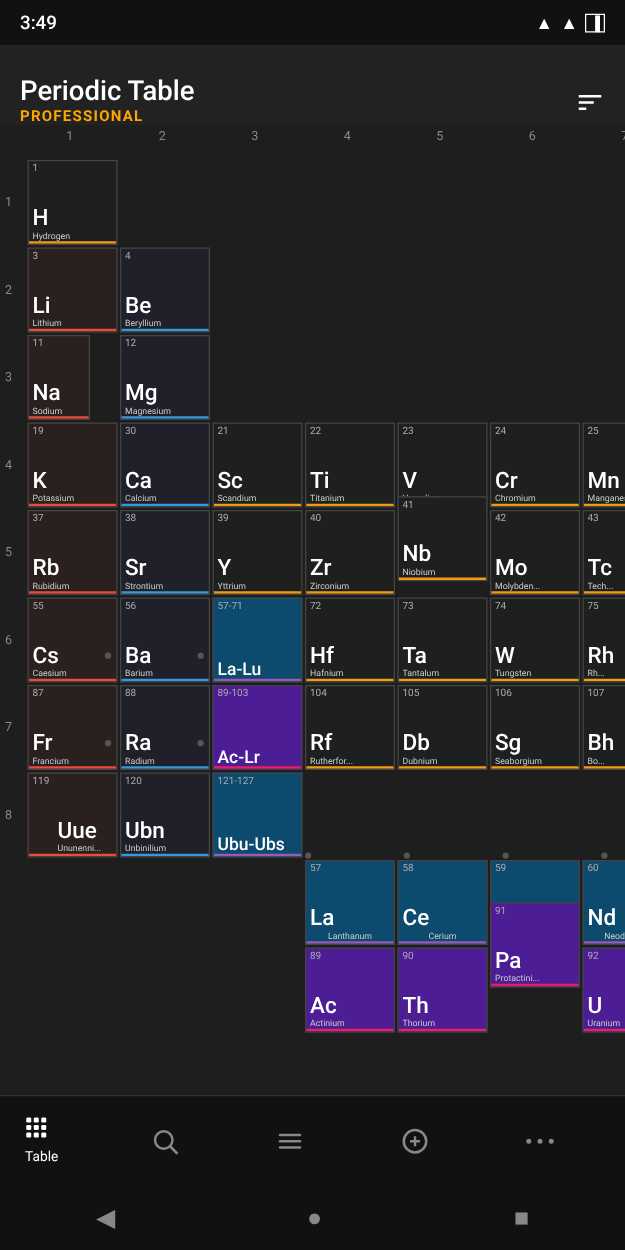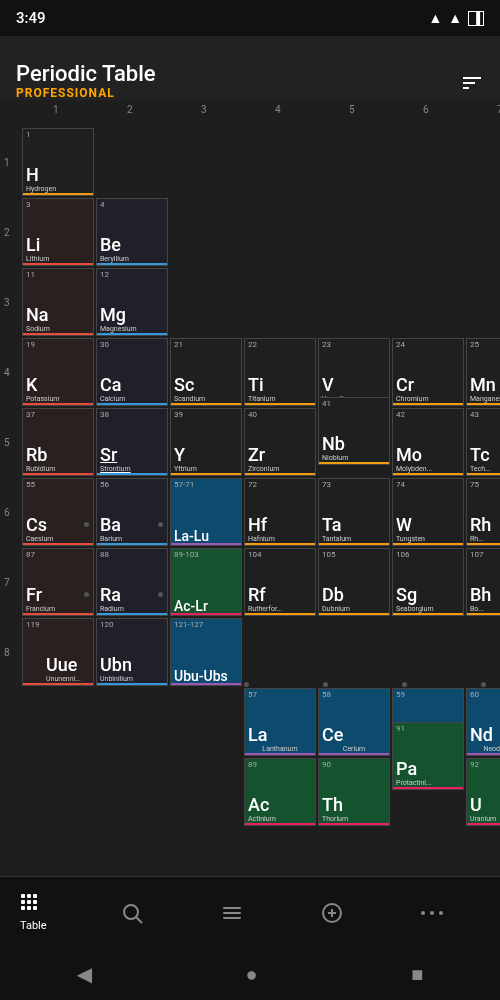--- a/index.html
+++ b/index.html
@@ -146,21 +146,21 @@
 
     
     .alkali { background: #2a2020; }
     .alkali .elem-bottom-line { background: #e74c3c; }
     .alkaline { background: #20202a; }
     .alkaline .elem-bottom-line { background: #3498db; }
     .transition { background: #1e2020; }
     .transition .elem-bottom-line { background: #f39c12; }
     .lanthanide { background: #0c4a6e; text-align: center; }
     .lanthanide .elem-bottom-line { background: #9b59b6; }
-    .actinide { background: #14532d; }
+    .actinide { background: #4c1d95; }
     .actinide .elem-bottom-line { background: #e91e63; }
 
     
     .hydrogen { background: #1e2020; }
     .hydrogen .elem-bottom-line { background: #f39c12; }
 
     
     .bottom-nav {
       background: #111;
       height: 72px;
@@ -264,21 +264,21 @@
         <span class="elem-sym">Li</span>
         <span class="elem-name">Lithium</span>
         <div class="elem-bottom-line"></div>
       </div>
       <div class="elem alkaline" style="left: 96px; top: 98px; width: 72px; height: 68px;">
         <span class="elem-num">4</span>
         <span class="elem-sym">Be</span>
         <span class="elem-name">Beryllium</span>
         <div class="elem-bottom-line"></div>
       </div>
-      <div class="elem alkali" style="left: 22px; top: 168px; width: 72px; height: 68px;">
+      <div class="elem alkali" style="left: 22px; top: 168px; width: 50px; height: 68px;">
         <span class="elem-num">11</span>
         <span class="elem-sym">Na</span>
         <span class="elem-name">Sodium</span>
         <div class="elem-bottom-line"></div>
       </div>
       <div class="elem alkaline" style="left: 96px; top: 168px; width: 72px; height: 68px;">
         <span class="elem-num">12</span>
         <span class="elem-sym">Mg</span>
         <span class="elem-name">Magnesium</span>
         <div class="elem-bottom-line"></div>
@@ -324,21 +324,21 @@
         <span class="elem-sym">Mn</span>
         <span class="elem-name">Manganese</span>
         <div class="elem-bottom-line"></div>
       </div>
       <div class="elem alkali" style="left: 22px; top: 308px; width: 72px; height: 68px;">
         <span class="elem-num">37</span>
         <span class="elem-sym">Rb</span>
         <span class="elem-name">Rubidium</span>
         <div class="elem-bottom-line"></div>
       </div>
-      <div class="elem alkaline" style="left: 96px; top: 308px; width: 72px; height: 68px; text-decoration: underline;">
+      <div class="elem alkaline" style="left: 96px; top: 308px; width: 72px; height: 68px;">
         <span class="elem-num">38</span>
         <span class="elem-sym">Sr</span>
         <span class="elem-name">Strontium</span>
         <div class="elem-bottom-line"></div>
       </div>
       <div class="elem transition" style="left: 170px; top: 308px; width: 72px; height: 68px;">
         <span class="elem-num">39</span>
         <span class="elem-sym">Y</span>
         <span class="elem-name">Yttrium</span>
         <div class="elem-bottom-line"></div>

